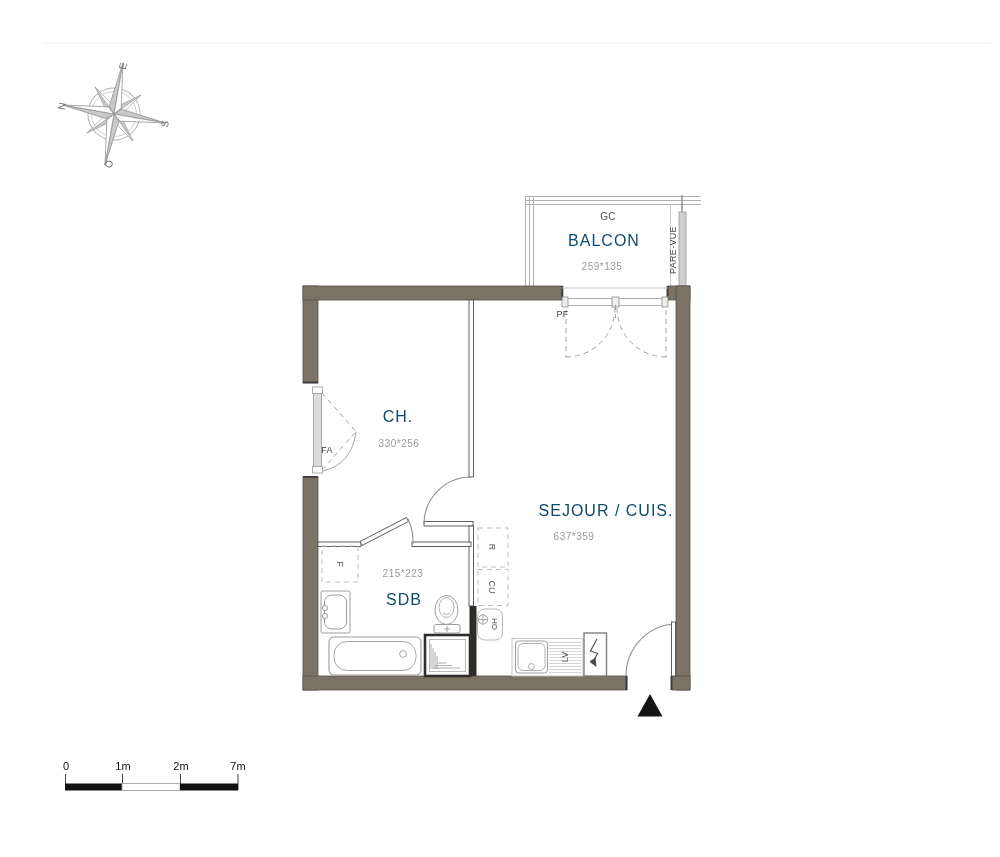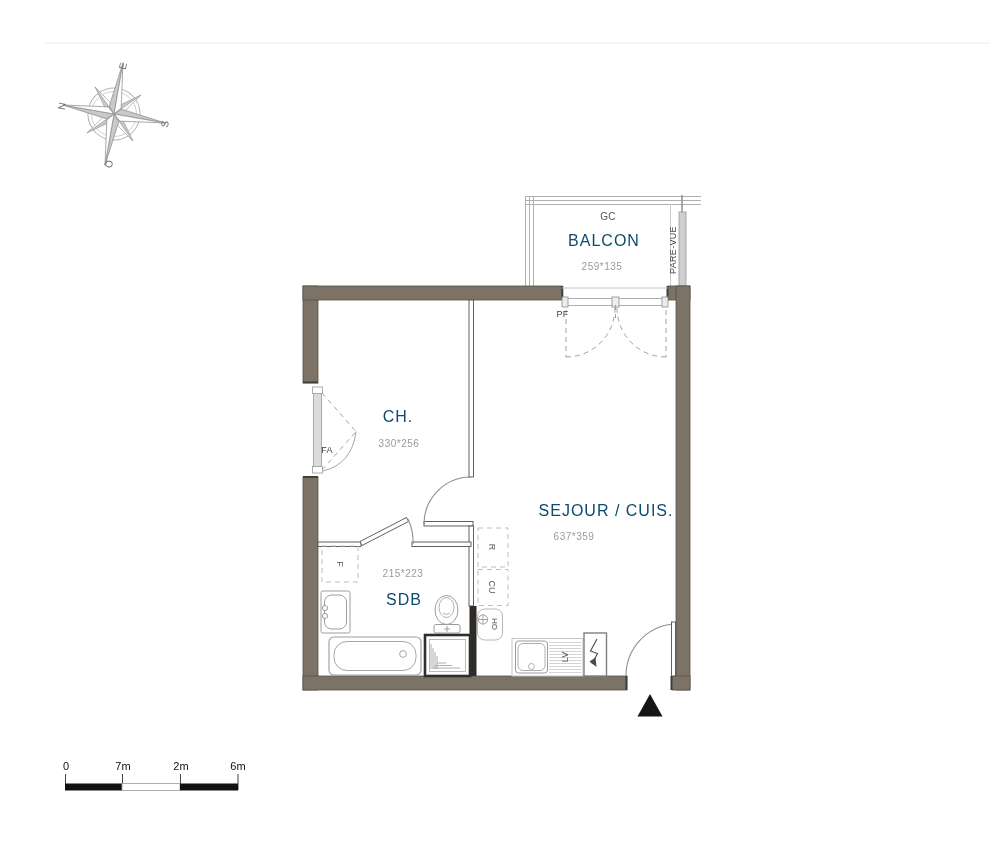--- a/index.html
+++ b/index.html
@@ -245,17 +245,17 @@
 <span class="lbl room-dim" style="left:403px;top:573px;">215*223</span>
 <span class="lbl room-name" style="left:404px;top:600px;">SDB</span>
 
 <span class="lbl appl-lbl rot90" style="left:340px;top:564px;">F</span>
 <span class="lbl appl-lbl rot90" style="left:492px;top:547px;">R</span>
 <span class="lbl appl-lbl rot90" style="left:492px;top:587px;">CU</span>
 <span class="lbl appl-lbl rot90" style="left:493.5px;top:624px;font-size:8px;">HO</span>
 <span class="lbl appl-lbl rotm90" style="left:565px;top:657px;">LV</span>
 
 <span class="lbl scale-lbl" style="left:66px;top:766px;">0</span>
-<span class="lbl scale-lbl" style="left:123px;top:766px;">7m</span>
+<span class="lbl scale-lbl" style="left:123px;top:766px;">1m</span>
 <span class="lbl scale-lbl" style="left:181px;top:766px;">2m</span>
-<span class="lbl scale-lbl" style="left:238px;top:766px;">6m</span>
+<span class="lbl scale-lbl" style="left:238px;top:766px;">7m</span>
 
 </div>
 
 </body></html>

